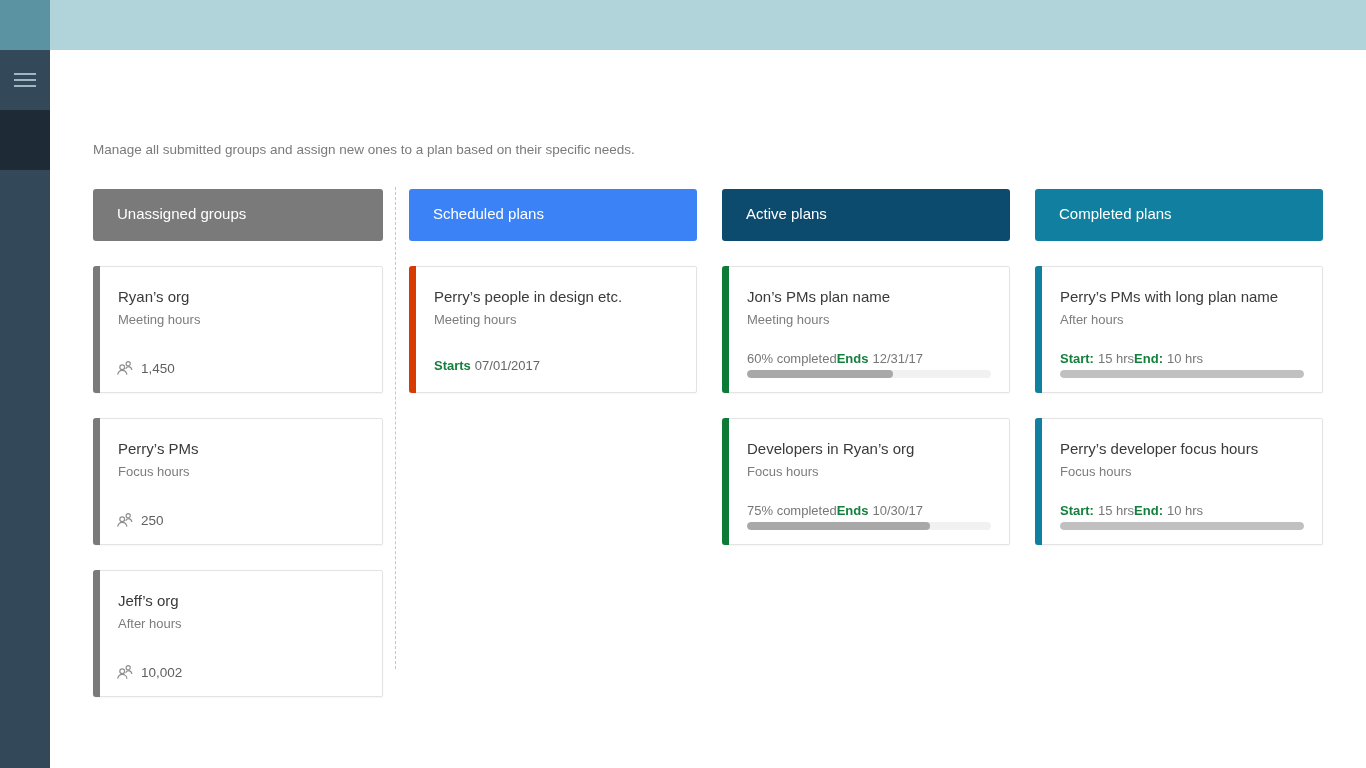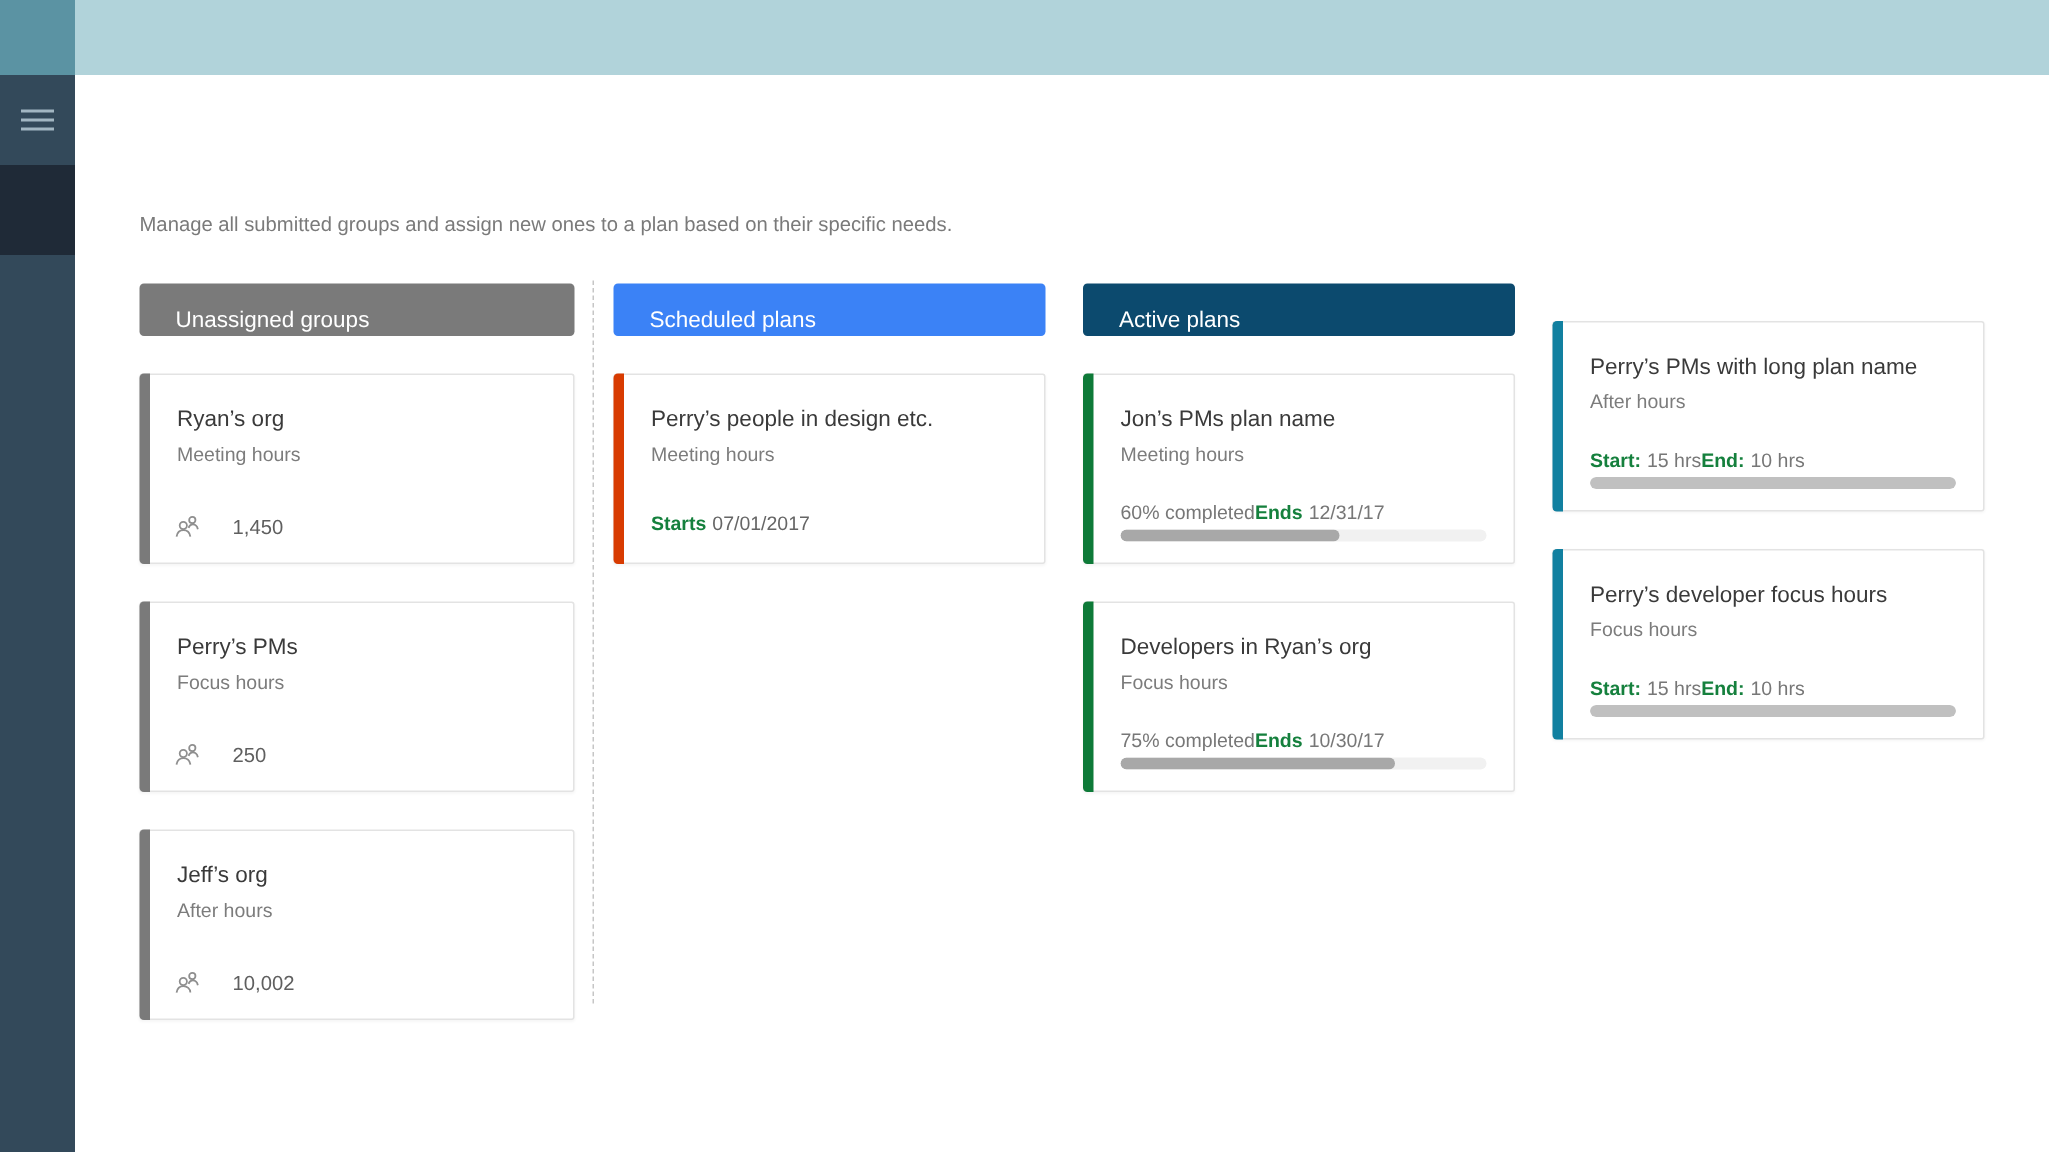--- a/index.html
+++ b/index.html
@@ -21,34 +21,34 @@
   .menu-icon span:last-child { margin-bottom: 0; }
   .nav-selected { position: absolute; left: 0; top: 60px; width: 50px; height: 60px; background: #1f2a37; cursor: pointer; }
 
   
   .desc { position: absolute; left: 93px; top: 142px; font-size: 13.5px; color: #7a7a7a; }
 
   .divider { position: absolute; left: 395px; top: 187px; height: 482px; width: 0;
              border-left: 1px dashed #c6c6c6; }
 
   .col { position: absolute; top: 189px; }
-  .col-header { height: 35px; border-radius: 3px; color: #ffffff; font-size: 15px;
+  .col-header { height: 52px; border-radius: 3px; color: #ffffff; font-size: 15px;
                 line-height: 50px; padding-left: 24px; cursor: pointer; }
 
   .card { position: relative; margin-top: 25px; height: 127px; background: #ffffff;
           border: 1px solid #e3e3e3; border-radius: 2px; padding: 13px 20px 0 24px;
           box-shadow: 0 1px 2px rgba(0,0,0,0.04); cursor: pointer; }
   .accent { position: absolute; left: -1px; top: -1px; bottom: -1px; width: 7px;
             border-radius: 3px 0 0 3px; }
   .card-title { font-size: 15px; color: #3a3a3a; margin-top: 8px; white-space: nowrap;
                 overflow: hidden; }
   .card-sub { font-size: 13px; color: #7c7c7c; margin-top: 7px; }
 
   .count-row { position: absolute; left: 22px; bottom: 16px; display: flex;
-               align-items: center; font-size: 13.5px; color: #5f5f5f; gap: 14px; }
+               align-items: center; font-size: 13.5px; color: #5f5f5f; }
   .count-row .ppl { margin-right: 7px; display: inline-flex; }
 
   .starts-row { position: absolute; left: 24px; bottom: 19px; font-size: 13px; color: #666666; }
 
   .meta-row { position: absolute; left: 24px; right: 18px; bottom: 26px;
               display: flex; justify-content: flex-start;
               font-size: 13px; color: #777777; }
   b.lbl { font-weight: bold; color: #15803d; margin-right: 4px; }
 
   .progress-track { position: absolute; left: 24px; right: 18px; bottom: 14px; height: 8px;
@@ -174,20 +174,23 @@
       <span>75% completed</span>
       <span><b class="lbl">Ends</b><span>10/30/17</span></span>
     </div>
     <div class="progress-track">
       <div class="progress-fill" style="width: 75%;"></div>
     </div>
   </div>
 </div>
 
 <div class="col" style="left:1035px; width:288px;">
+  <div class="col-header" style="background-color: rgb(17, 128, 160);">
+    <span>Completed plans</span>
+  </div>
 
   <div class="card full">
     <div class="accent" style="background-color: rgb(17, 128, 160);"></div>
     <div class="card-title">Perry’s PMs with long plan name</div>
     <div class="card-sub">After hours</div>
     <div class="meta-row">
       <span><b class="lbl">Start:</b><span>15 hrs</span></span>
       <span><b class="lbl">End:</b><span>10 hrs</span></span>
     </div>
     <div class="progress-track">

